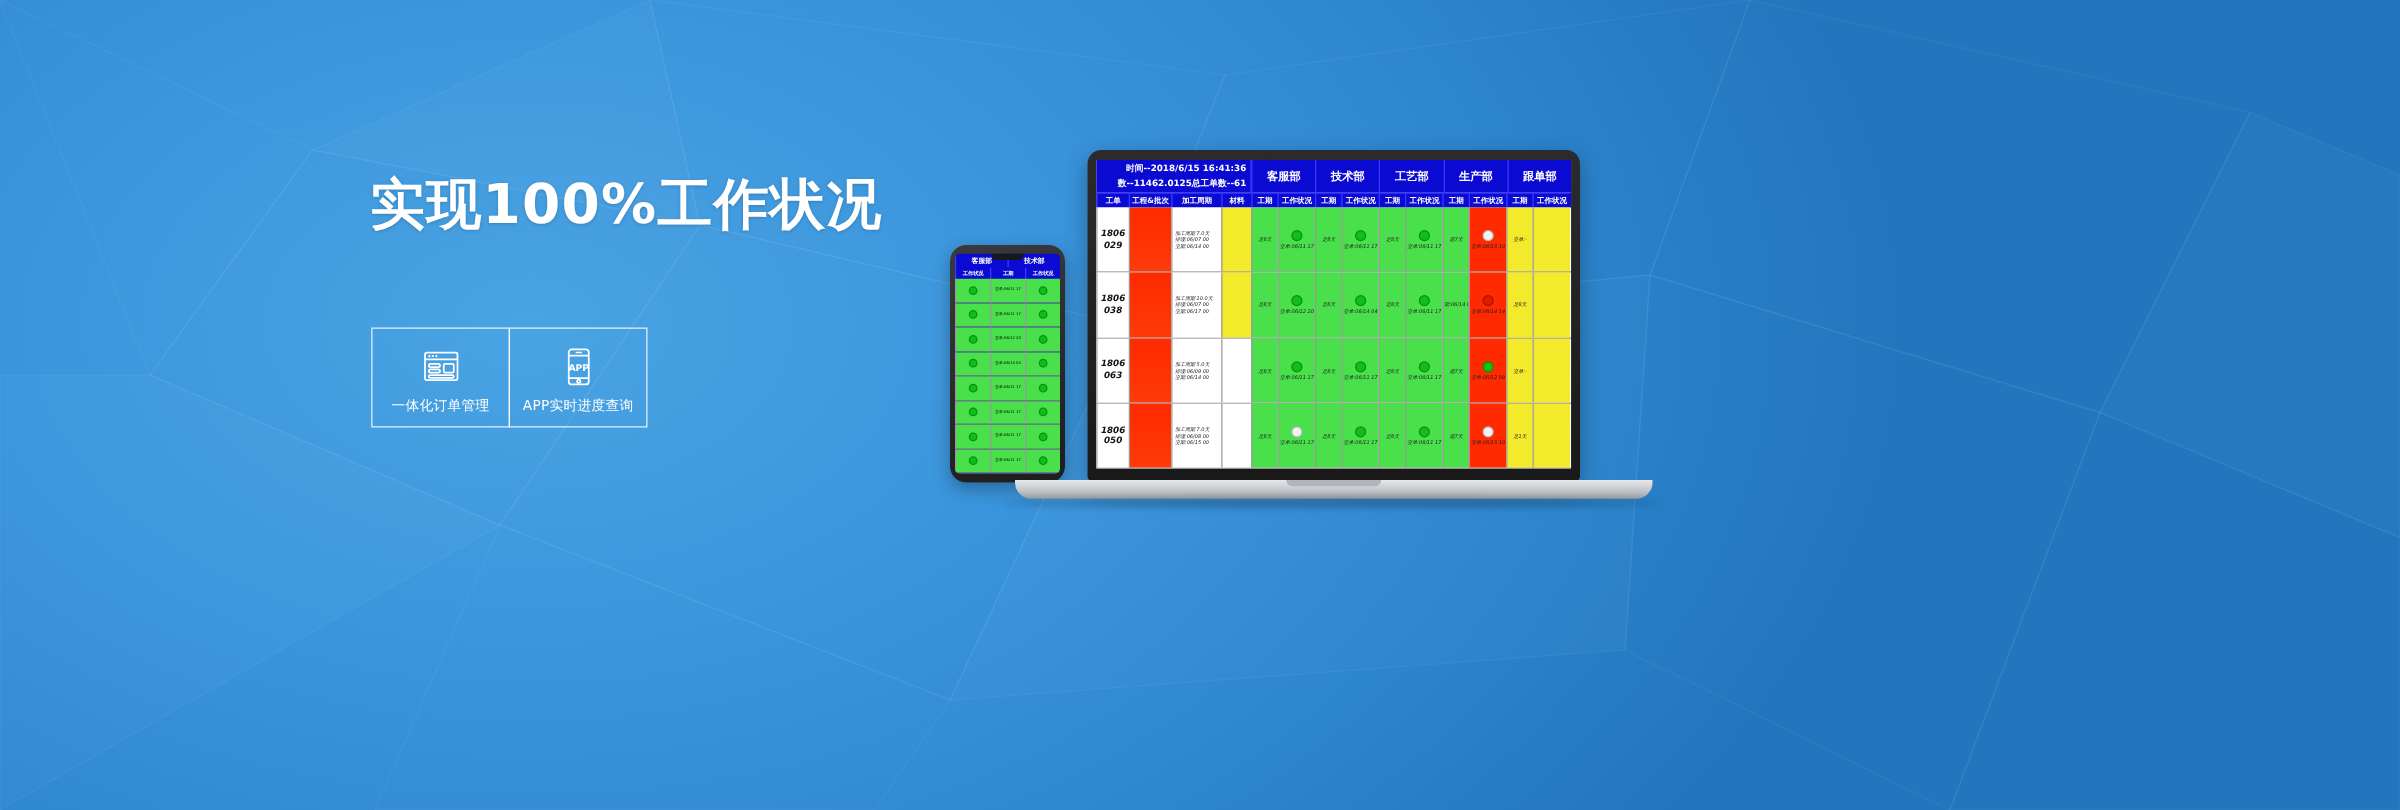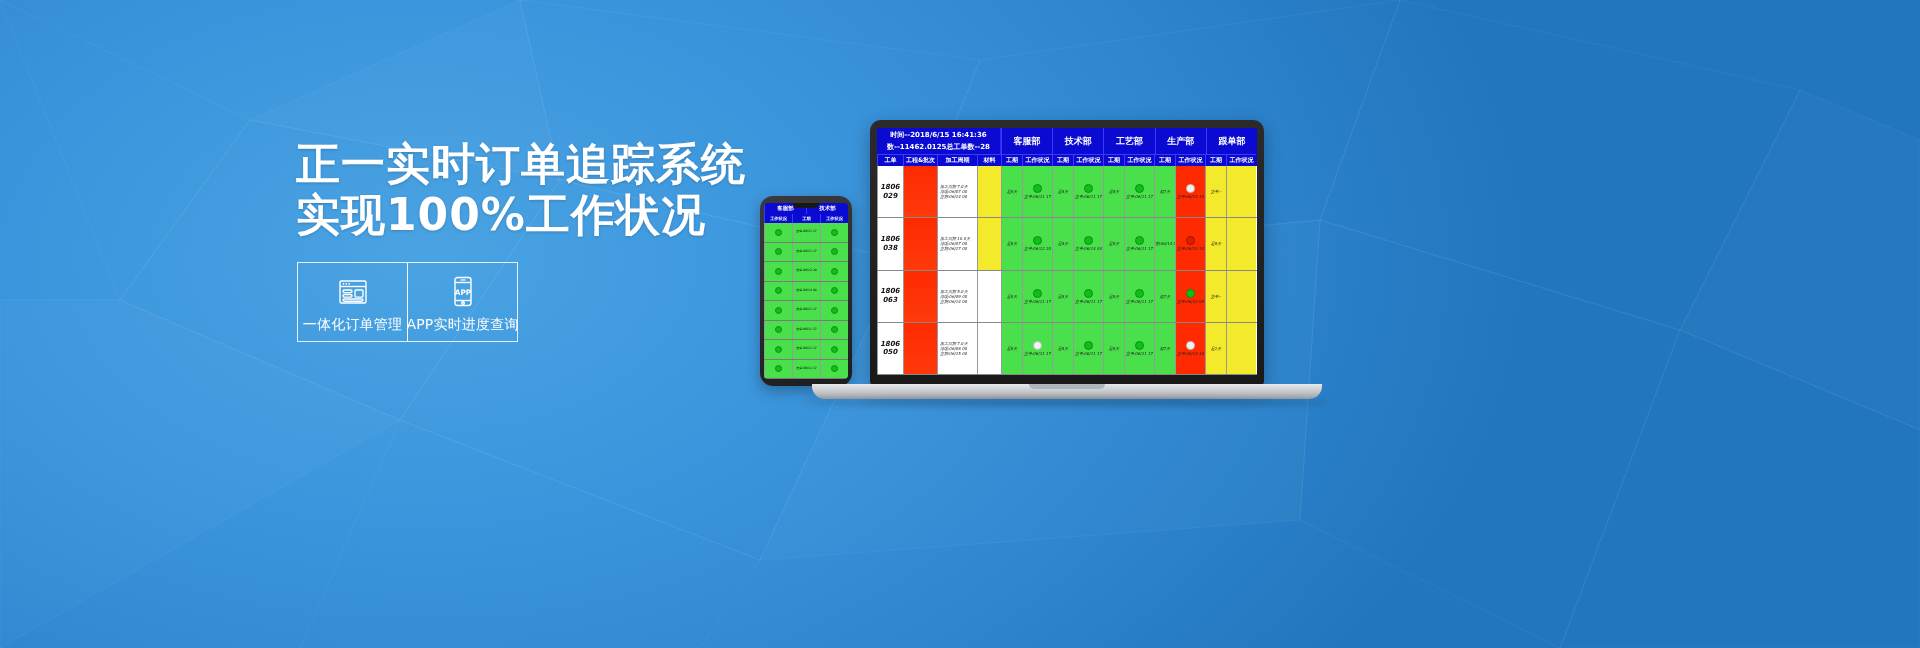--- a/index.html
+++ b/index.html
@@ -55,21 +55,21 @@
     justify-content: center;
     padding-top: 4px;
   }
   .feature .ficon {
     height: 34px;
     display: flex; align-items: center; justify-content: center;
     margin-bottom: 7px;
   }
   .feature .flabel {
     color: #ffffff;
-    font-size: 14px;
+    font-size: 11px;
     letter-spacing: .2px;
     white-space: nowrap;
   }
 
   
   #laptop { position: absolute; left: 812px; top: 120px; width: 510px; height: 300px; }
   #lid {
     position: absolute; left: 58px; top: 0;
     width: 394px; height: 265px;
     background: linear-gradient(180deg,#2b2b2d 0%,#191919 100%);
@@ -106,21 +106,21 @@
 
   
   .dash { width: 100%; height: 100%; display: flex; flex-direction: column; background:#fff; }
   .dash-top {
     background: #0a0ad2; color: #ffffff;
     display: flex; align-items: stretch;
     font-size: 7px; font-weight: bold;
     height: 26px;
   }
   .dash-meta { width: 124px; padding: 2px 3px; display:flex; flex-direction:column; justify-content:center; gap:2px; border-right:1px solid #2a2aff;}
-  .dash-meta .mrow { display:flex; justify-content:center; white-space:nowrap; }
+  .dash-meta .mrow { display:flex; justify-content:flex-end; white-space:nowrap; }
   .dash-depts { flex: 1; display: flex; }
   .dept {
     flex: 1; display: flex; align-items: center; justify-content: center;
     font-size: 9px; font-weight: bold; border-left: 1px solid #3a3aff;
     color: #ffffff;
   }
   .col-head {
     background: #0a0ad2; color: #ffffff;
     display: flex; height: 12px; font-size: 6px; font-weight: bold;
   }
@@ -202,21 +202,20 @@
     <g fill="rgba(255,255,255,0.045)">
       <path d="M250,120 L520,0 L560,180 Z"></path>
       <path d="M900,260 L1320,220 L1300,520 L760,560 Z"></path>
       <path d="M1680,330 L1800,90 L1920,140 L1920,430 Z"></path>
       <path d="M0,300 L120,300 L400,420 L0,648 Z"></path>
     </g>
   </svg>
 
   <div id="copy">
     <h1 id="headline">
-      <span>正一实时订单追踪系统</span>
       <span class="line2">实现100%工作状况</span>
     </h1>
   </div>
 
   <div id="features">
 
     <div class="feature">
       <span class="ficon">
         <svg width="30" height="26" viewBox="0 0 30 26" fill="none" stroke="#ffffff" stroke-width="1.4">
           <rect x="2" y="2" width="26" height="22" rx="1.5"></rect>
@@ -361,21 +360,21 @@
 
         <div class="dash">
 
           <div class="dash-top">
             <div class="dash-meta">
               <div class="mrow">
                 <span>时间--2018/6/15 16:41:36</span>
               </div>
               <div class="mrow">
                 <span>数--11462.0125</span>
-                <span>总工单数--28</span>
+                <span>总工单数--61</span>
               </div>
             </div>
             <div class="dash-depts" id="dept-list">
                 <div class="dept">客服部</div>
                 <div class="dept">技术部</div>
                 <div class="dept">工艺部</div>
                 <div class="dept">生产部</div>
                 <div class="dept">跟单部</div>
               </div>
           </div>

